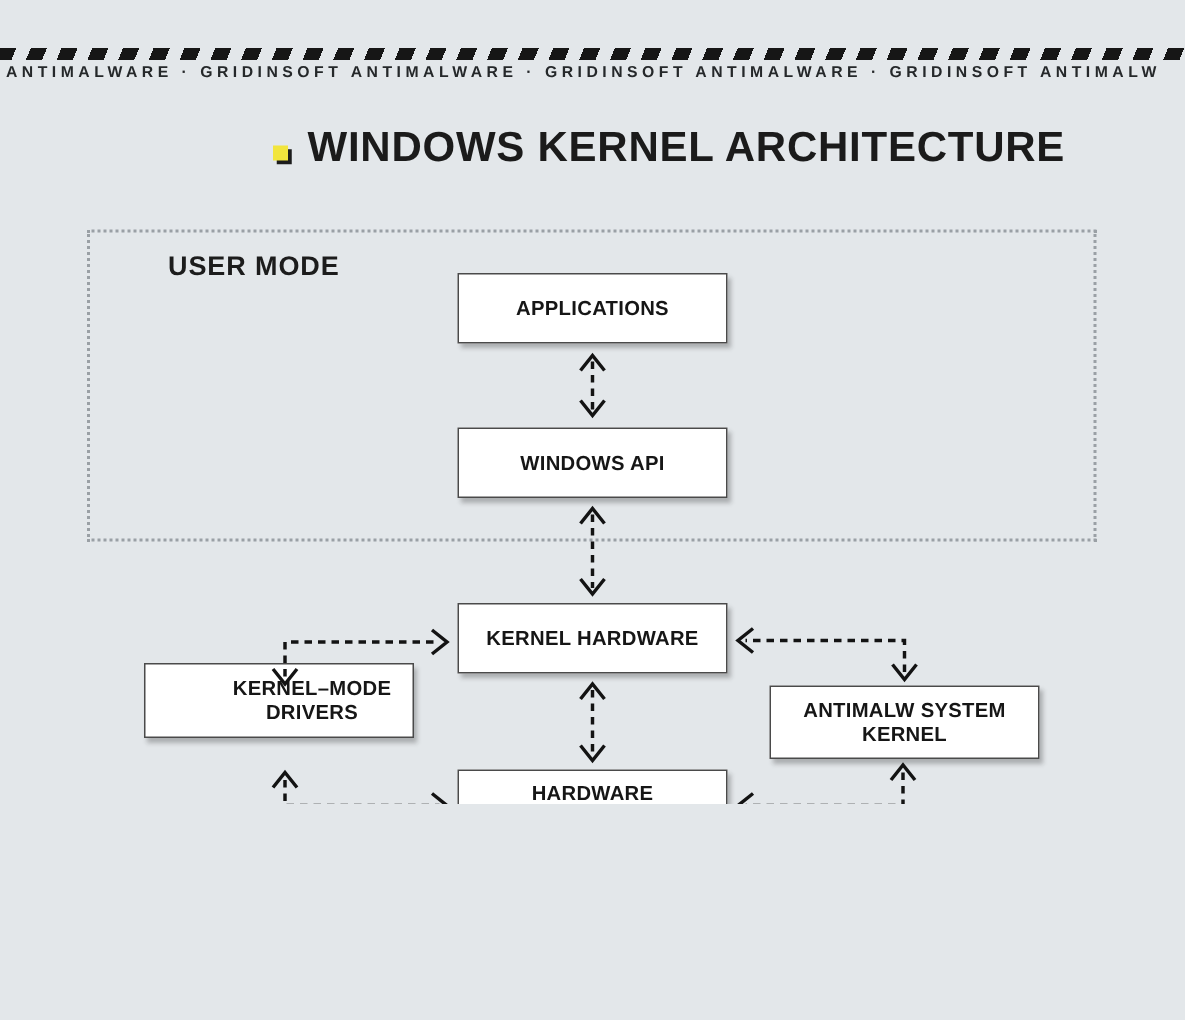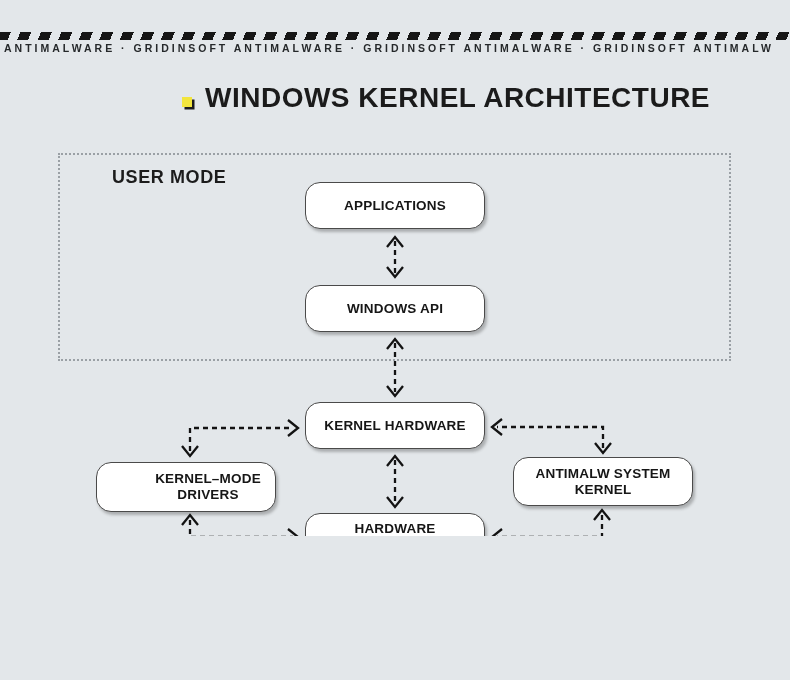--- a/index.html
+++ b/index.html
@@ -27,28 +27,28 @@
   h1{font-size:28px;letter-spacing:.5px;color:#1b1b1b;font-weight:bold;}
 
   .region{position:absolute;border:2px dotted var(--dash-border);}
   .region.user{left:58px;top:121px;width:673px;height:208px;}
   .region.kernel{left:58px;top:343px;width:673px;height:211px;}
   .region-label{position:absolute;font-weight:bold;font-size:18px;letter-spacing:.6px;color:#1c1c1c;}
   .region.user .region-label{left:52px;top:12px;}
   .region.kernel .region-label{left:37px;top:14px;}
 
   .node{position:absolute;background:#fff;border:1.5px solid var(--box-border);
-    border-radius:15px;box-shadow:2px 3px 3px rgba(30,30,30,.28);
+    border-radius:0;box-shadow:2px 3px 3px rgba(30,30,30,.28);
     display:flex;align-items:center;justify-content:center;text-align:center;
     font-weight:bold;font-size:13.5px;letter-spacing:.2px;color:#161616;
     line-height:1.18;white-space:pre-line;}
   .n-applications{left:305px;top:150px;width:180px;height:47px;}
   .n-windows-api{left:305px;top:253px;width:180px;height:47px;}
   .n-kernel-subsystem{left:305px;top:370px;width:180px;height:47px;}
-  .n-kernel-mode-drivers{left:96px;top:430px;width:180px;height:50px;padding-left:44px;}
+  .n-kernel-mode-drivers{left:96px;top:410px;width:180px;height:50px;padding-left:44px;}
   .n-os-kernel{left:513px;top:425px;width:180px;height:49px;}
   .n-hal{left:305px;top:481px;width:180px;height:48px;}
   .n-hardware{left:305px;top:587px;width:180px;height:48px;}
 
   svg.arrows{position:absolute;left:0;top:0;pointer-events:none;}
   .shaft{fill:none;stroke:#131313;stroke-width:2.3;stroke-dasharray:5 4;}
   .head{fill:none;stroke:#131313;stroke-width:2.3;}
 </style>
 </head>
 <body>

